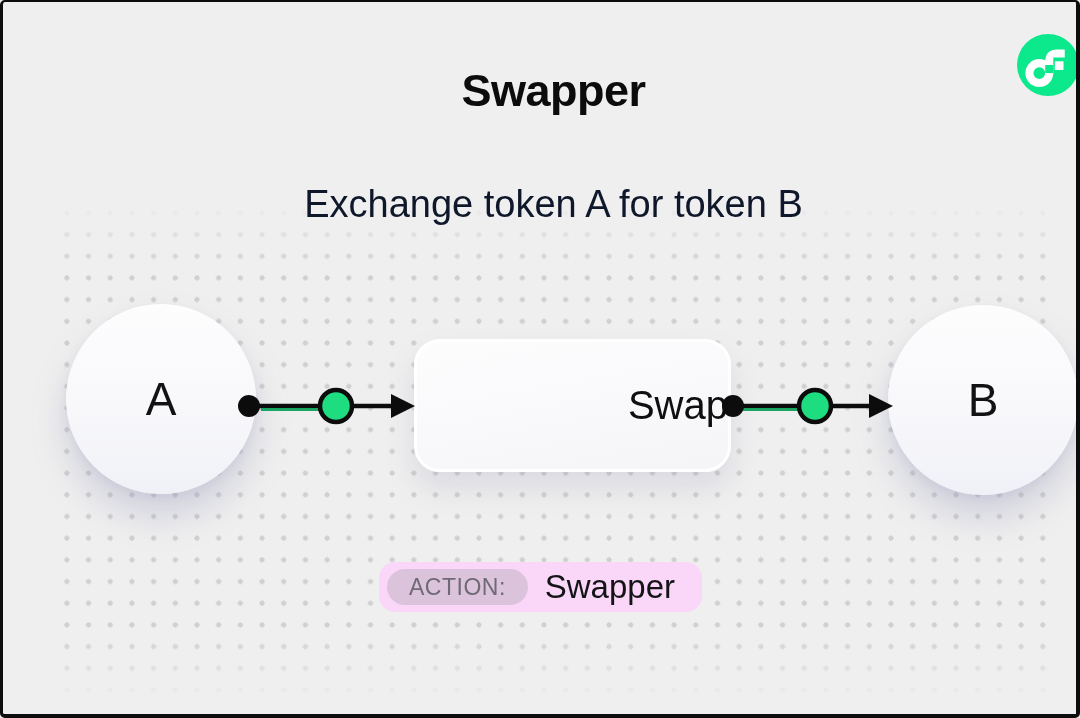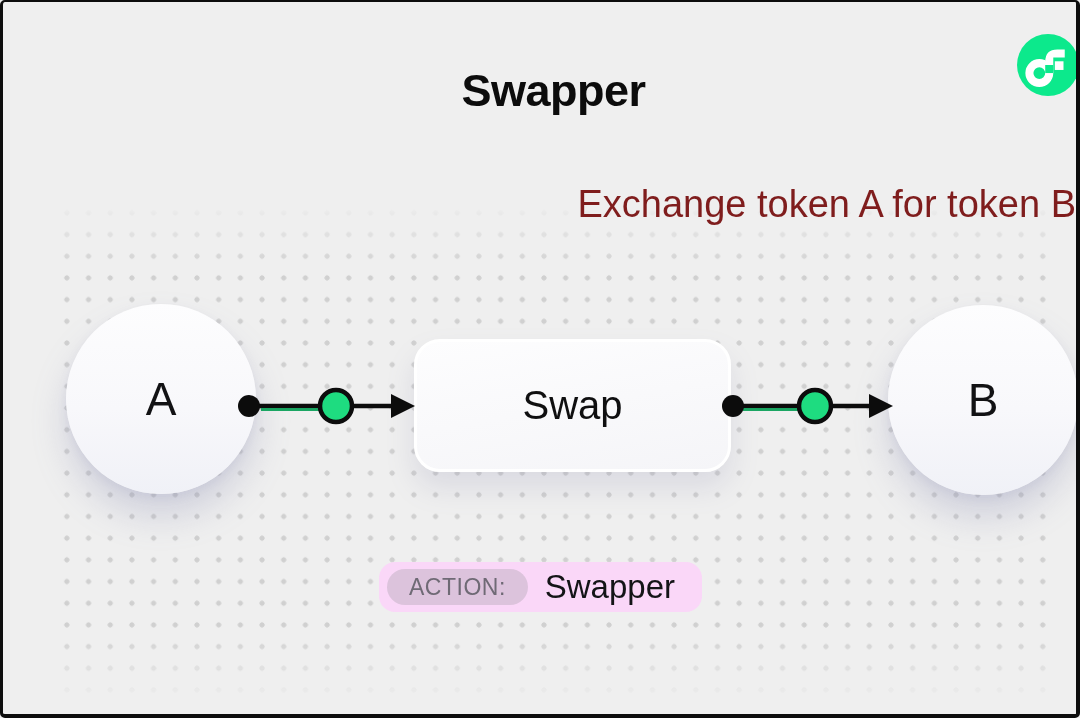--- a/index.html
+++ b/index.html
@@ -19,37 +19,37 @@
     -webkit-mask-image:linear-gradient(180deg,transparent 0%,#000 14%,#000 86%,transparent 100%);
             mask-image:linear-gradient(180deg,transparent 0%,#000 14%,#000 86%,transparent 100%);
   }
   .logo{position:absolute;left:986px;top:32px;width:62px;height:62px;}
   .title{
     position:absolute;left:0;right:0;top:63px;margin:0;
     text-align:center;font-size:45px;font-weight:700;letter-spacing:-0.5px;color:#0c0c0c;
   }
   .subtitle{
     position:absolute;left:0;right:0;top:181px;
-    text-align:right;font-size:38px;font-weight:400;color:#7f1d1d;
+    text-align:center;font-size:38px;font-weight:400;color:#0f172a;
   }
   .token-circle{
     position:absolute;width:190px;height:190px;border-radius:50%;
     background:linear-gradient(180deg,#fdfdfe 0%,#f8f8fb 55%,#f0f1f7 100%);
     box-shadow:0 22px 34px rgba(128,132,172,0.28),0 4px 10px rgba(128,132,172,0.10);
     display:flex;align-items:center;justify-content:center;
     font-size:46px;font-weight:500;color:#121214;
   }
   .token-a{left:35px;top:302px;}
   .token-b{left:857px;top:303px;}
   .swap-box{
     position:absolute;left:383px;top:337px;width:317px;height:133px;
     box-sizing:border-box;border:3px solid #ffffff;border-radius:26px;
     background:linear-gradient(170deg,#fdfdfe 0%,#f5f5f8 100%);
     box-shadow:0 16px 28px rgba(125,130,168,0.18);
-    display:flex;align-items:center;justify-content:center;
+    display:flex;align-items:center;justify-content:flex-end;
     font-size:40px;font-weight:400;color:#0f0f10;
   }
   .connectors{position:absolute;left:0;top:0;pointer-events:none;}
   .badge{
     position:absolute;left:348px;top:560px;height:50px;box-sizing:border-box;
     display:inline-flex;align-items:center;gap:17px;
     padding:0 27px 0 8px;border-radius:16px;background:#fad7f8;
   }
   .badge-label{
     display:inline-flex;align-items:center;height:36px;

